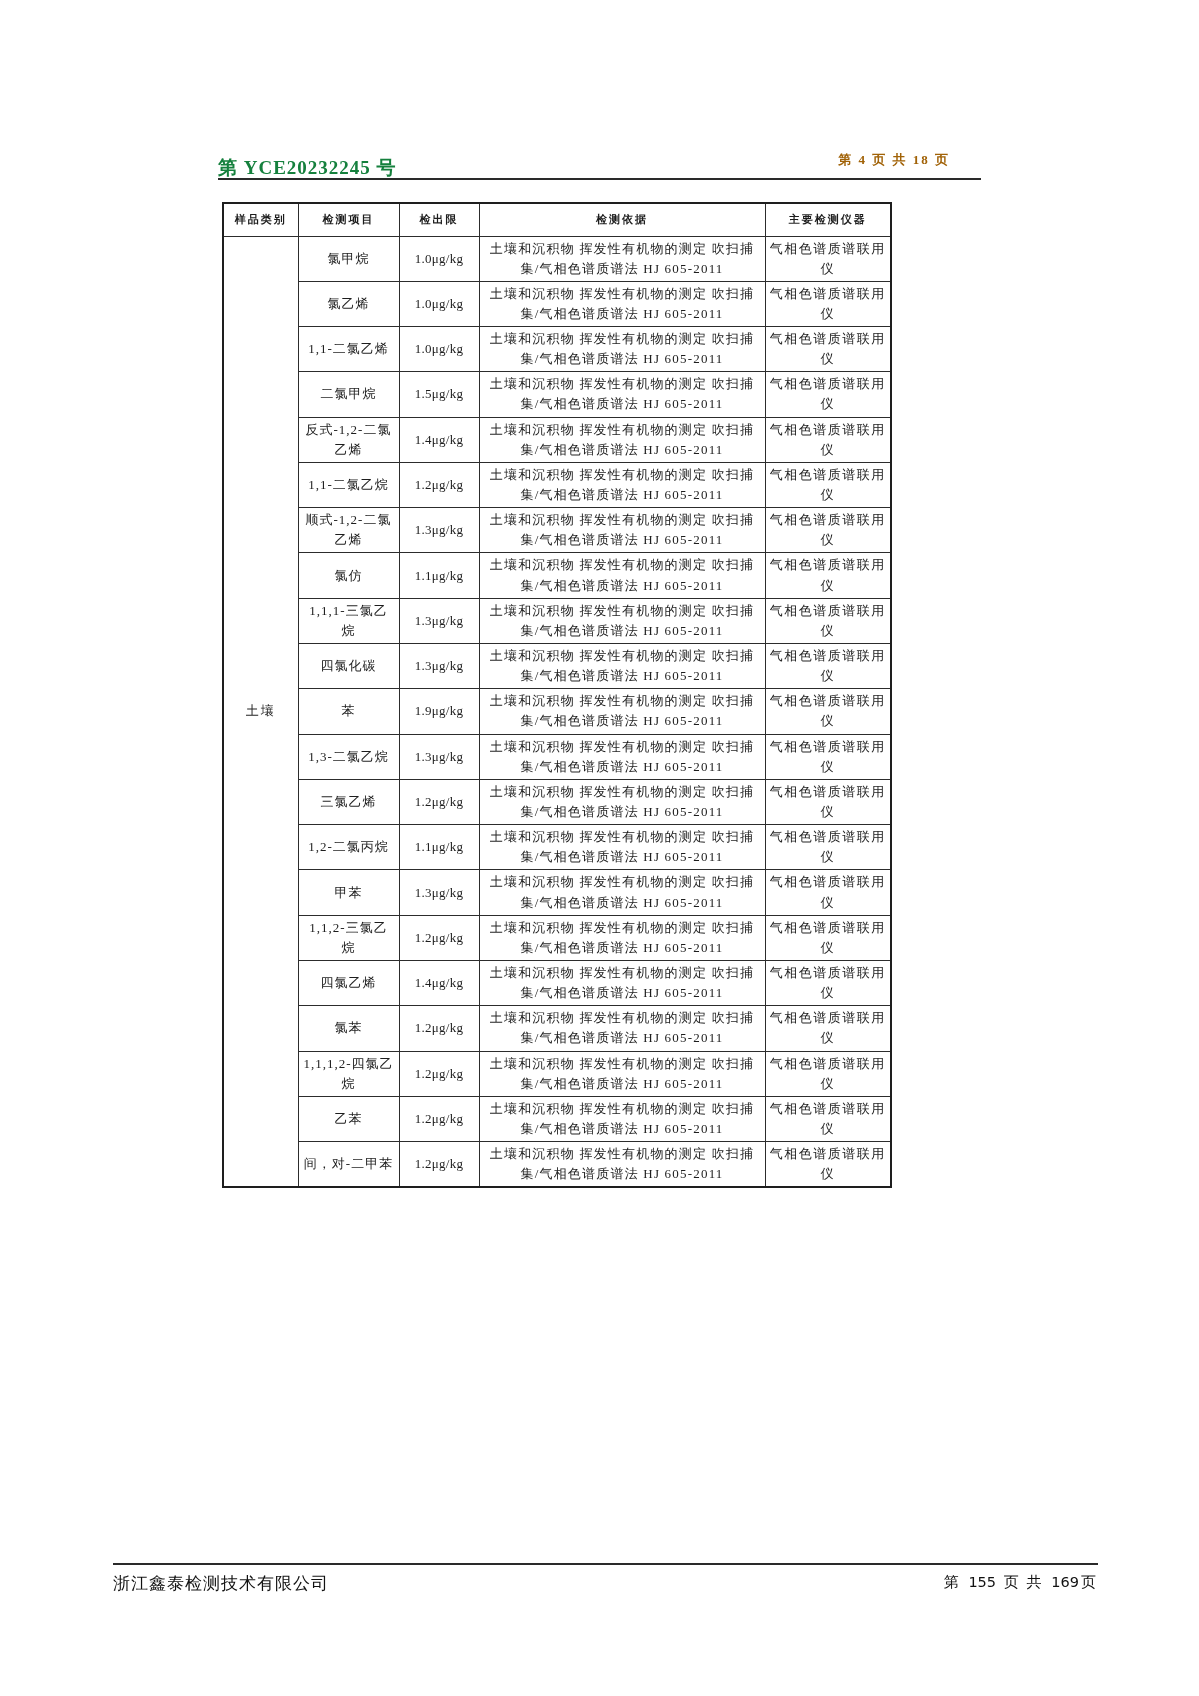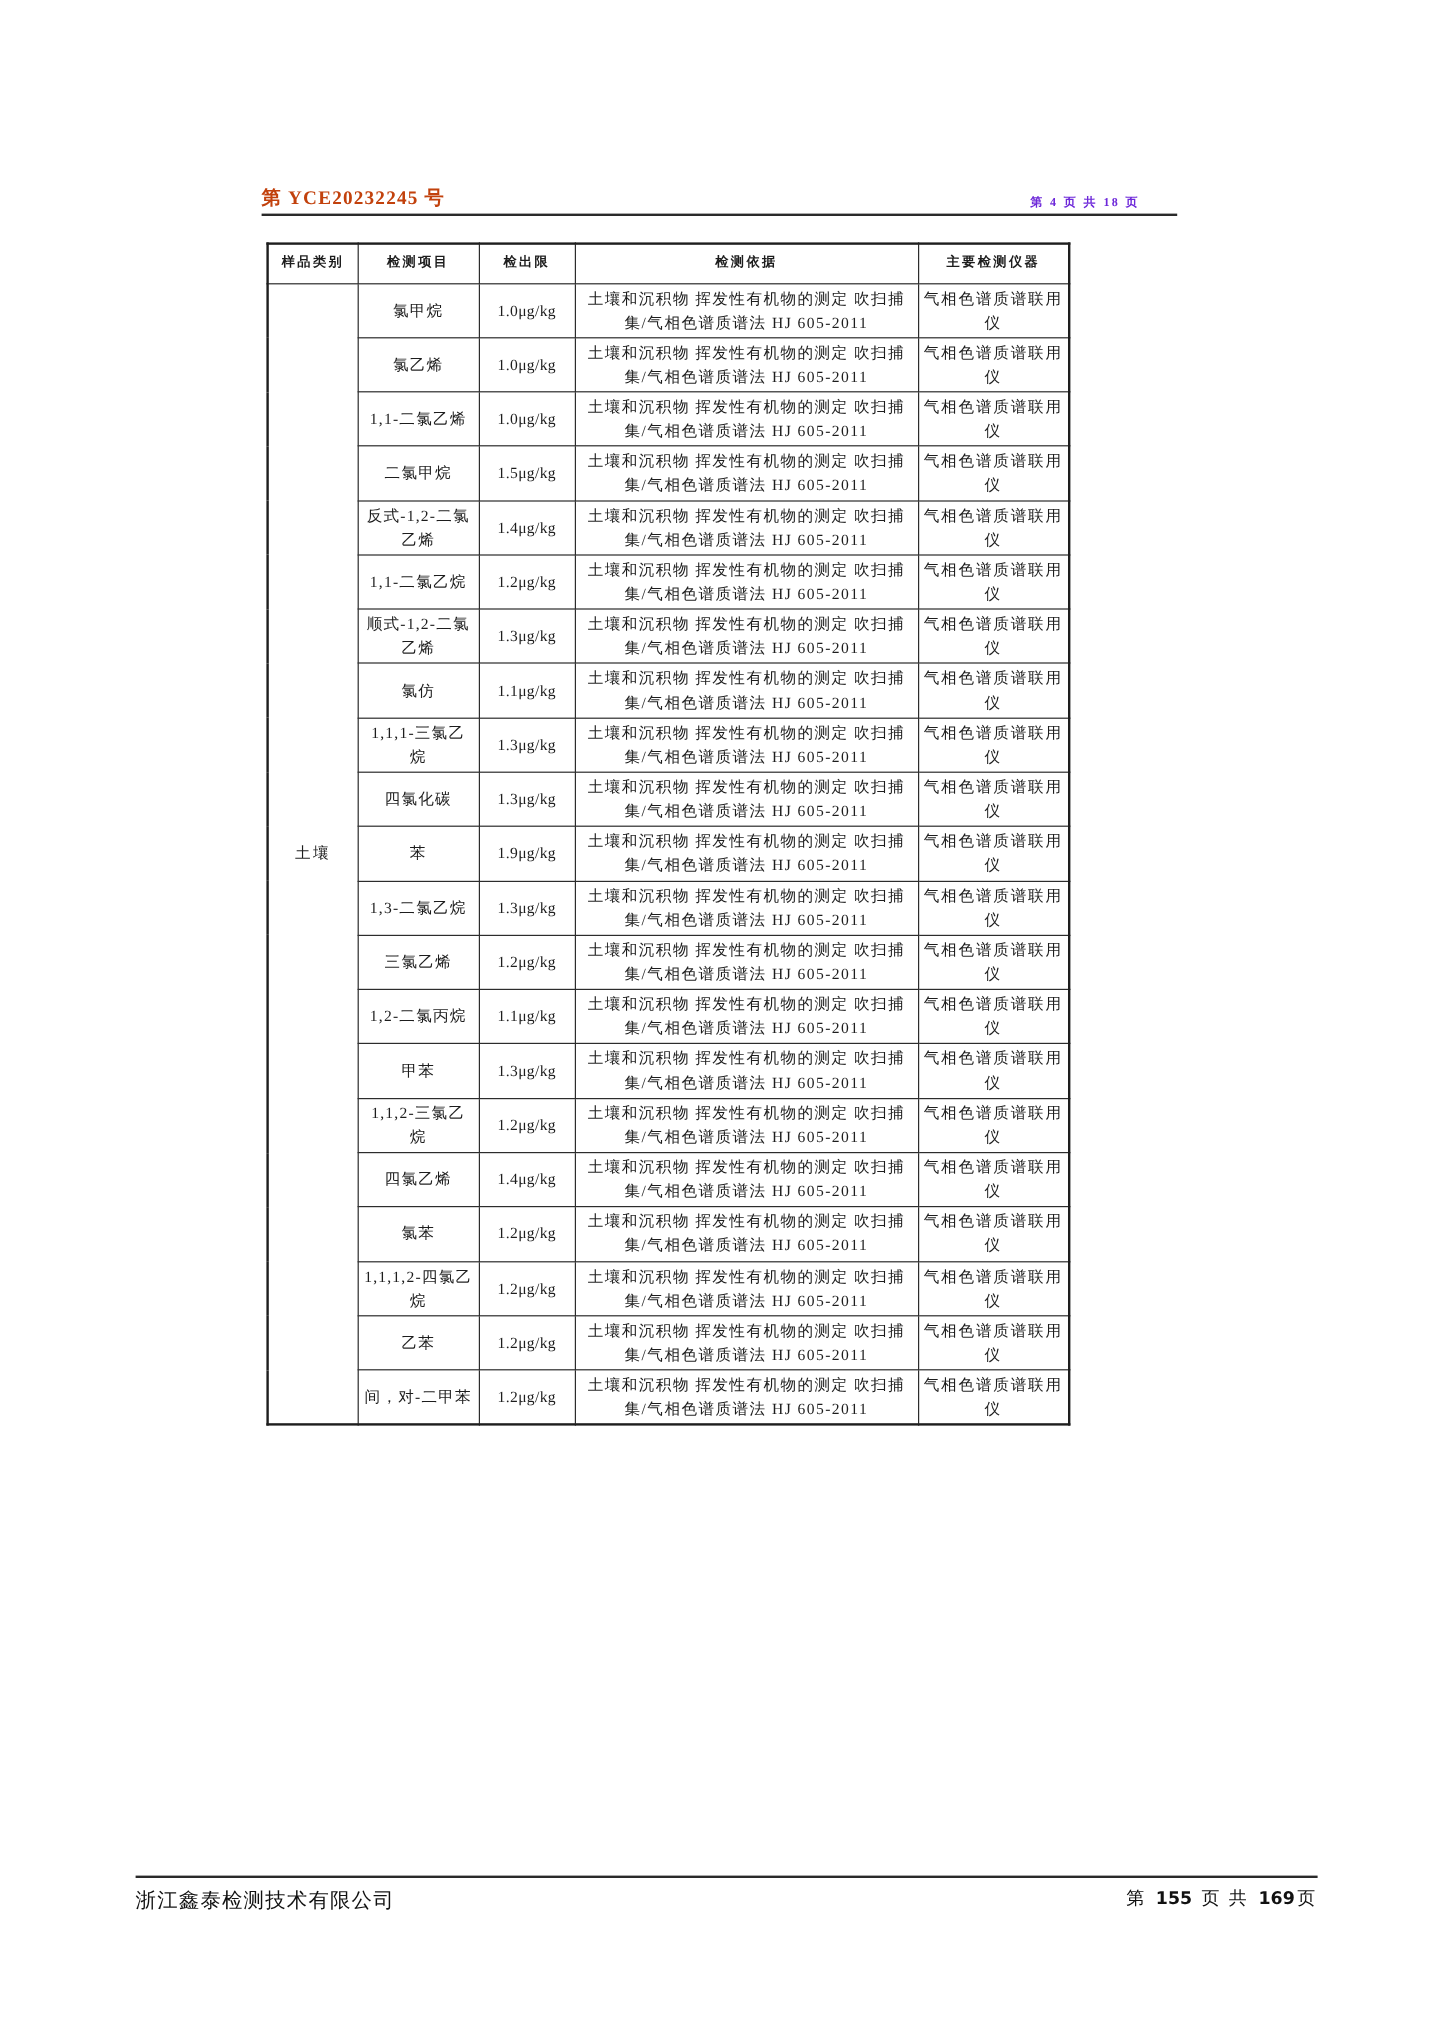--- a/index.html
+++ b/index.html
@@ -4,25 +4,25 @@
 <style>
   html,body{margin:0;padding:0;}
   body{
     width:1199px;height:1696px;position:relative;
     background:#ffffff;color:#1d1d1d;
     font-family:"Liberation Serif", serif;
     overflow:hidden;
   }
   .doc-header-left{
     position:absolute;left:218px;top:155px;
-    font-size:16px;font-weight:bold;letter-spacing:1px;color:#c2410c;
+    font-size:19px;font-weight:bold;letter-spacing:1px;color:#15803d;
   }
   .doc-header-right{
-    position:absolute;top:162px;right:249px;
-    font-size:10px;font-weight:bold;letter-spacing:2px;color:#6d28d9;
+    position:absolute;top:151px;right:249px;
+    font-size:13px;font-weight:bold;letter-spacing:2px;color:#a16207;
   }
   .header-rule{
     position:absolute;left:218px;top:178px;width:763px;height:2px;
     background:#2a2a2a;
   }
   table.report{
     position:absolute;left:222px;top:202px;
     width:668px;border-collapse:collapse;table-layout:fixed;
     font-size:13px;color:#1d1d1d;
   }
@@ -51,21 +51,21 @@
   .footer-company{
     position:absolute;left:113px;top:1572px;
     font-size:17px;letter-spacing:1px;color:#111;text-align:center;
   }
   .footer-page{
     position:absolute;top:1573px;right:101px;
     font-size:15px;letter-spacing:2px;color:#111;
   }
   .footer-page .num{
     font-family:"DejaVu Sans", sans-serif;
-    font-size:14.5px;letter-spacing:0;padding:0 2px;font-weight:bold;
+    font-size:14.5px;letter-spacing:0;padding:0 2px;
   }
 </style>
 </head>
 <body>
 
 <div class="doc-header-left">第 YCE20232245 号</div>
 <div class="doc-header-right">第 4 页 共 18 页</div>
 <div class="header-rule"></div>
 
 <table class="report">

